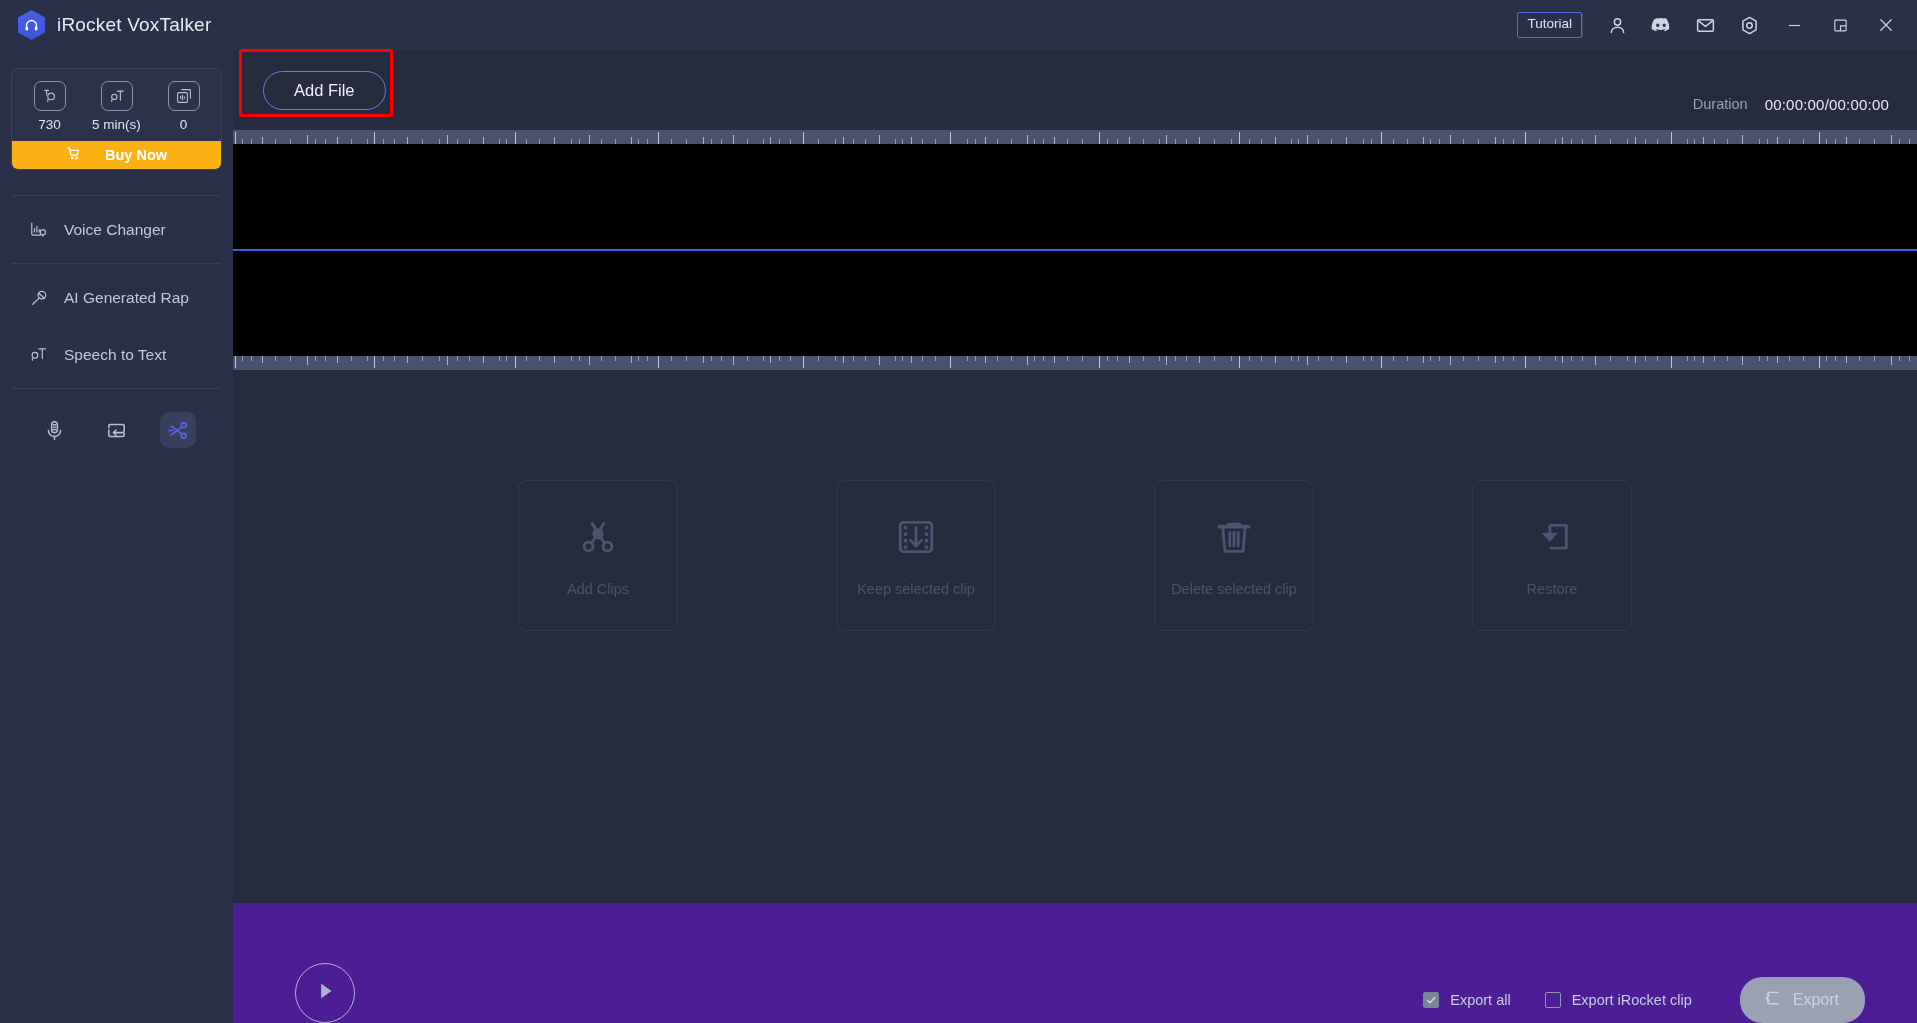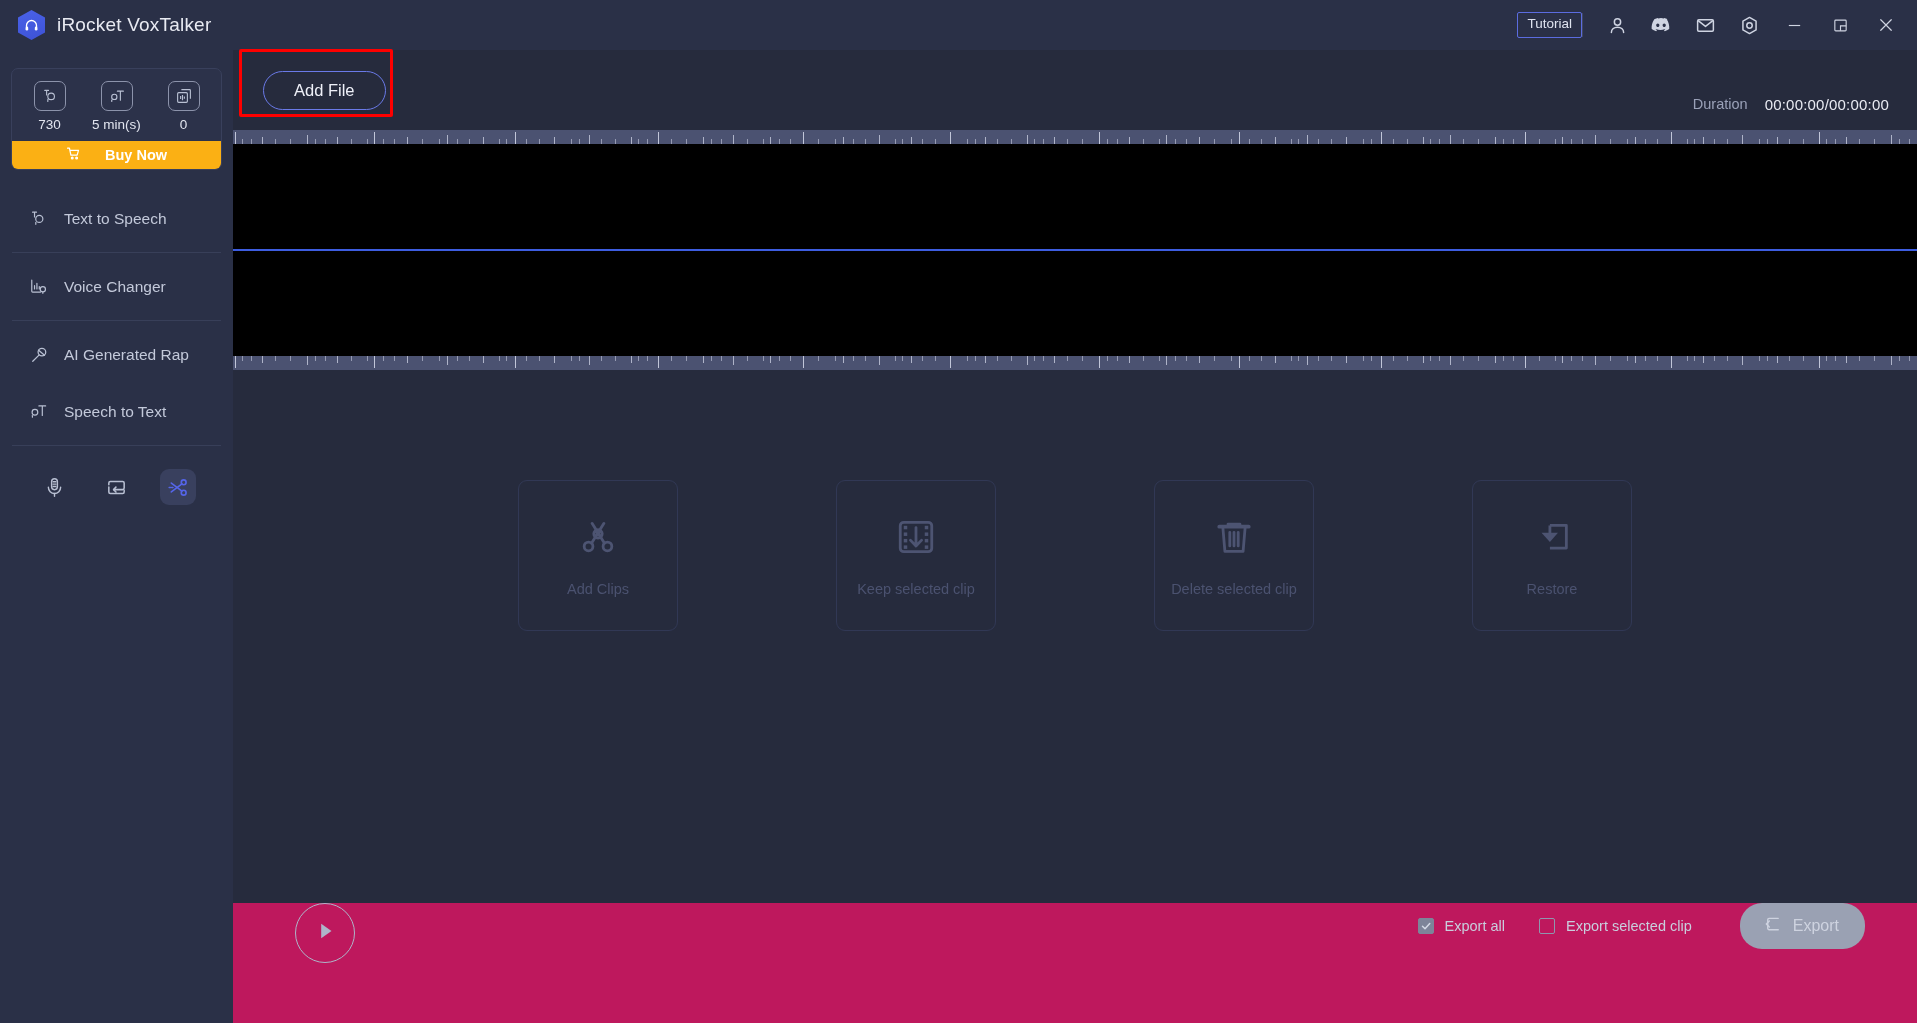--- a/index.html
+++ b/index.html
@@ -194,22 +194,22 @@
     display: flex; flex-direction: column;
     align-items: center; justify-content: center; gap: 22px;
     color: #4b5270; font-size: 14.5px;
     cursor: default;
   }
   .act-ico { height: 44px; display:flex; align-items:center; justify-content:center; }
 
   
   .bottombar {
     height: 120px; flex: 0 0 120px;
-    background: #be185d;
-    display: flex; align-items: flex-start;
+    background: #4c1d95;
+    display: flex; align-items: flex-end;
     padding: 0 52px 0 62px;
   }
   .play-btn {
     width: 60px; height: 60px; border-radius: 50%;
     border: 1.6px solid #aeb5c9;
     display: flex; align-items: center; justify-content: center;
     cursor: pointer;
   }
   .bb-right { margin-left: auto; display: flex; align-items: center; gap: 34px; }
   .cbx-row { display: flex; align-items: center; gap: 11px; cursor: pointer; }
@@ -340,30 +340,20 @@
               <path d="M2.5 3.5h3l2.3 11h10l2.2-7.5H7"></path>
               <circle cx="10" cy="19" r="1.4" fill="#ffffff"></circle>
               <circle cx="17" cy="19" r="1.4" fill="#ffffff"></circle>
             </svg>
           </span>
           <span>Buy Now</span>
         </div>
       </div>
 
       <div class="nav">
-        <div class="nav-item">
-          <span class="nav-ico">
-            <svg width="19" height="19" viewBox="0 0 24 24" fill="none" stroke="#b9c0d3" stroke-width="1.5" stroke-linecap="round">
-              <path d="M4.5 4h5M7 4v6"></path>
-              <circle cx="13" cy="12.5" r="4.5"></circle>
-              <path d="M8.6 17v2.4"></path>
-            </svg>
-          </span>
-          <span>Text to Speech</span>
-        </div>
 
 
         <div class="nav-div"></div>
 
         <div class="nav-item">
           <span class="nav-ico">
             <svg width="19" height="19" viewBox="0 0 24 24" fill="none" stroke="#b9c0d3" stroke-width="1.5" stroke-linecap="round">
               <path d="M3.5 4v14a1 1 0 0 0 1 1h10"></path>
               <path d="M7 15v-4M10 15V8M13 15v-3"></path>
               <circle cx="17.5" cy="15.5" r="3.3"></circle>
@@ -807,21 +797,21 @@
             <span class="cbx checked">
               <svg width="12" height="12" viewBox="0 0 24 24" fill="none" stroke="#d4d9e6" stroke-width="3" stroke-linecap="round" stroke-linejoin="round">
                 <path d="M5 12.5 10 17.5 19.5 7"></path>
               </svg>
             </span>
             <span class="cbx-label">Export all</span>
           </div>
 
           <div class="cbx-row">
             <span class="cbx"></span>
-            <span class="cbx-label">Export selected clip</span>
+            <span class="cbx-label">Export iRocket clip</span>
           </div>
 
           <button class="export-btn">
             <span>
               <svg width="20" height="20" viewBox="0 0 24 24" fill="none" stroke="#ced3e0" stroke-width="1.7" stroke-linecap="round" stroke-linejoin="round">
                 <path d="M19.5 5.2h-11a1.6 1.6 0 0 0-1.6 1.6v10.4a1.6 1.6 0 0 0 1.6 1.6h11"></path>
                 <path d="M8.8 8.4 5.2 12l3.6 3.6"></path>
               </svg>
             </span>
             <span>Export</span>

